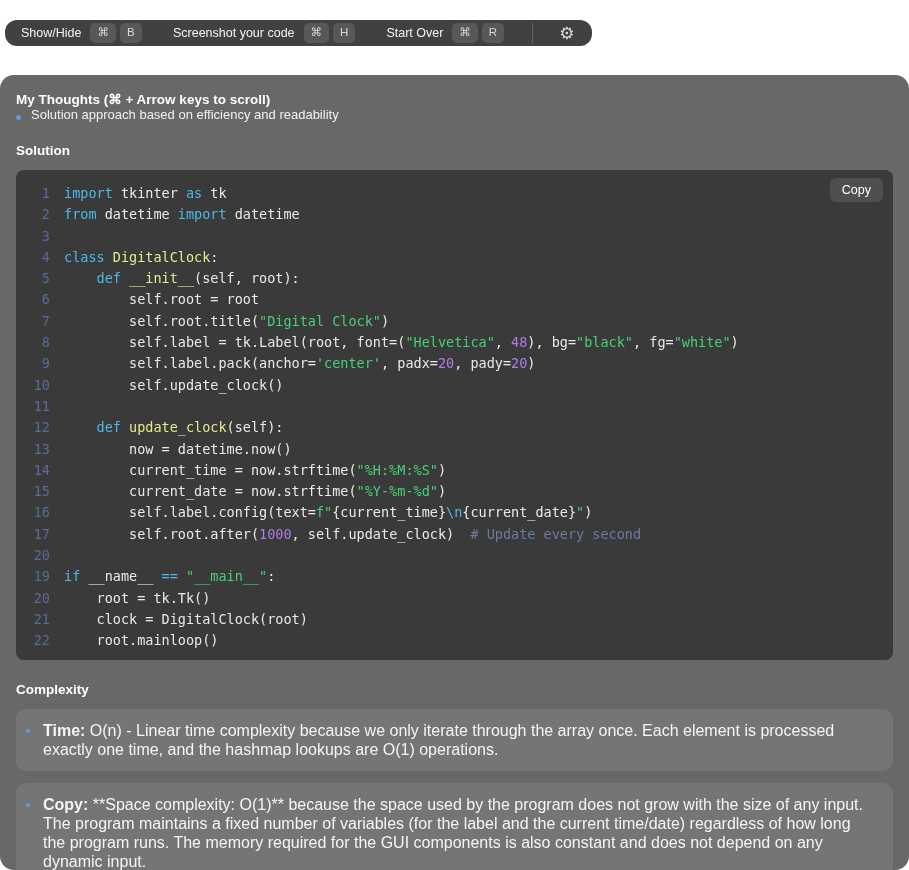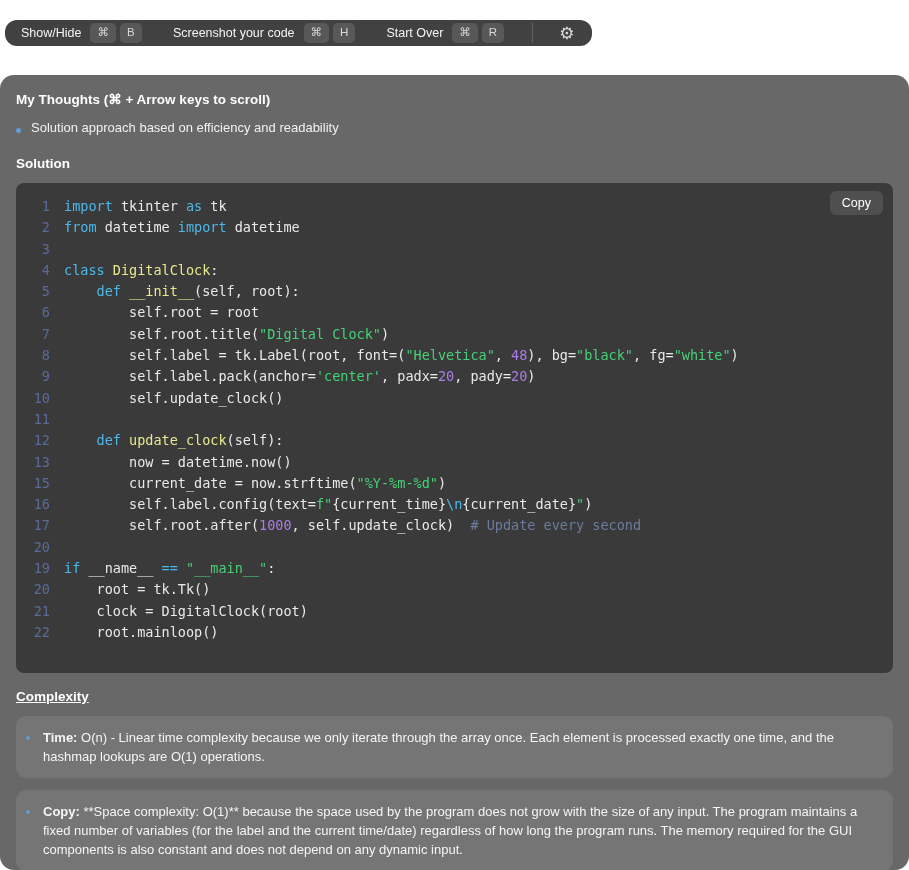--- a/index.html
+++ b/index.html
@@ -16,25 +16,25 @@
   .kbd { background:var(--badge_bg,#585858); color:#d8d8d8; border-radius:5px;
     font-size:11.5px; line-height:1; padding:4px 7px; min-width:22px; text-align:center; }
   .tb-divider { width:1px; height:20px; background:#616161; margin:0 24px 0 28px; }
   .gear-btn { background:none; border:none; color:#d9d9d9; font-size:17px; line-height:1;
     cursor:pointer; padding:2px; }
 
   
   .panel { position:absolute; left:0; right:0; top:75px; bottom:0;
     background:var(--panel_bg,#686868); border-radius:14px; padding:16px; color:#f2f2f2; }
   .section-heading { font-size:13.5px; font-weight:700; color:#ffffff; }
-  .thought-row { display:flex; align-items:center; gap:10px; margin-top:13px; font-size:13px; }
+  .thought-row { display:flex; align-items:center; gap:10px; font-size:13px; }
   .dot { width:5px; height:5px; border-radius:50%; background:var(--accent,#5f9ed6);
     flex:none; margin-top:6px; }
   .mt-solution { margin-top:21px; }
-  .mt-complexity { margin-top:16px;text-decoration:underline; }
+  .mt-complexity { margin-top:22px; }
 
   
   .code-block { position:relative; margin-top:12px; height:490px;
     background:var(--code_bg,#3a3a3a); border-radius:8px; padding-top:13px;
     font-family:"DejaVu Sans Mono", monospace; font-size:13.5px; line-height:21.3px;
     overflow:hidden; }
   .code-row { display:flex; white-space:pre; }
   .ln { flex:none; width:48px; text-align:right; padding-right:14px;
     color:var(--line_number,#5a6b9a); }
   .code-text { white-space:pre; color:#e9e9e9; }
@@ -47,21 +47,21 @@
   .copy-btn { position:absolute; top:8px; right:10px; background:var(--copy_bg,#4f4f4f);
     color:#ffffff; border:none; border-radius:6px; padding:5px 12px; font-size:12.5px;
     font-family:"Liberation Sans", sans-serif; cursor:pointer; }
 
   
   .card { background:var(--card_bg,#757575); border-radius:10px; margin-top:12px;
     padding:12px 16px 12px 10px; }
   .card-row { display:flex; align-items:flex-start; gap:13px; }
   .card-dot { width:4px; height:4px; border-radius:50%; background:var(--accent,#5f9ed6);
     flex:none; margin-top:8px; }
-  .card-text { font-size:13px; line-height:19px; color:#f5f5f5; }
+  .card-text { font-size:16px; line-height:19px; color:#f5f5f5; }
   .card-text b { font-weight:700; }
 </style>
 </head>
 <body>
 
 <div class="toolbar">
   <div class="tb-items" id="toolbar-items">
       <div class="tb-group">
         <span class="tb-label">Show/Hide</span>
         <span class="kbd">⌘</span>
@@ -102,20 +102,21 @@
         <div class="code-row"><span class="ln">4</span><span class="code-text"><span class="tok-kw">class</span><span> </span><span class="tok-fn">DigitalClock</span><span>:</span></span></div>
         <div class="code-row"><span class="ln">5</span><span class="code-text"><span>    </span><span class="tok-kw">def</span><span> </span><span class="tok-fn">__init__</span><span>(self, root):</span></span></div>
         <div class="code-row"><span class="ln">6</span><span class="code-text"><span>        self.root = root</span></span></div>
         <div class="code-row"><span class="ln">7</span><span class="code-text"><span>        self.root.title(</span><span class="tok-str">"Digital Clock"</span><span>)</span></span></div>
         <div class="code-row"><span class="ln">8</span><span class="code-text"><span>        self.label = tk.Label(root, font=(</span><span class="tok-str">"Helvetica"</span><span>, </span><span class="tok-num">48</span><span>), bg=</span><span class="tok-str">"black"</span><span>, fg=</span><span class="tok-str">"white"</span><span>)</span></span></div>
         <div class="code-row"><span class="ln">9</span><span class="code-text"><span>        self.label.pack(anchor=</span><span class="tok-str">'center'</span><span>, padx=</span><span class="tok-num">20</span><span>, pady=</span><span class="tok-num">20</span><span>)</span></span></div>
         <div class="code-row"><span class="ln">10</span><span class="code-text"><span>        self.update_clock()</span></span></div>
         <div class="code-row"><span class="ln">11</span><span class="code-text"></span></div>
         <div class="code-row"><span class="ln">12</span><span class="code-text"><span>    </span><span class="tok-kw">def</span><span> </span><span class="tok-fn">update_clock</span><span>(self):</span></span></div>
         <div class="code-row"><span class="ln">13</span><span class="code-text"><span>        now = datetime.now()</span></span></div>
+        <div class="code-row"><span class="ln">14</span><span class="code-text"><span>        current_time = now.strftime(</span><span class="tok-str">"%H:%M:%S"</span><span>)</span></span></div>
         <div class="code-row"><span class="ln">15</span><span class="code-text"><span>        current_date = now.strftime(</span><span class="tok-str">"%Y-%m-%d"</span><span>)</span></span></div>
         <div class="code-row"><span class="ln">16</span><span class="code-text"><span>        self.label.config(text=</span><span class="tok-str">f"</span><span>{current_time}</span><span class="tok-esc">\n</span><span>{current_date}</span><span class="tok-str">"</span><span>)</span></span></div>
         <div class="code-row"><span class="ln">17</span><span class="code-text"><span>        self.root.after(</span><span class="tok-num">1000</span><span>, self.update_clock)  </span><span class="tok-com"># Update every second</span></span></div>
         <div class="code-row"><span class="ln">20</span><span class="code-text"></span></div>
         <div class="code-row"><span class="ln">19</span><span class="code-text"><span class="tok-kw">if</span><span> __name__ </span><span class="tok-kw">==</span><span> </span><span class="tok-str">"__main__"</span><span>:</span></span></div>
         <div class="code-row"><span class="ln">20</span><span class="code-text"><span>    root = tk.Tk()</span></span></div>
         <div class="code-row"><span class="ln">21</span><span class="code-text"><span>    clock = DigitalClock(root)</span></span></div>
         <div class="code-row"><span class="ln">22</span><span class="code-text"><span>    root.mainloop()</span></span></div>
       </div>
   </div>

